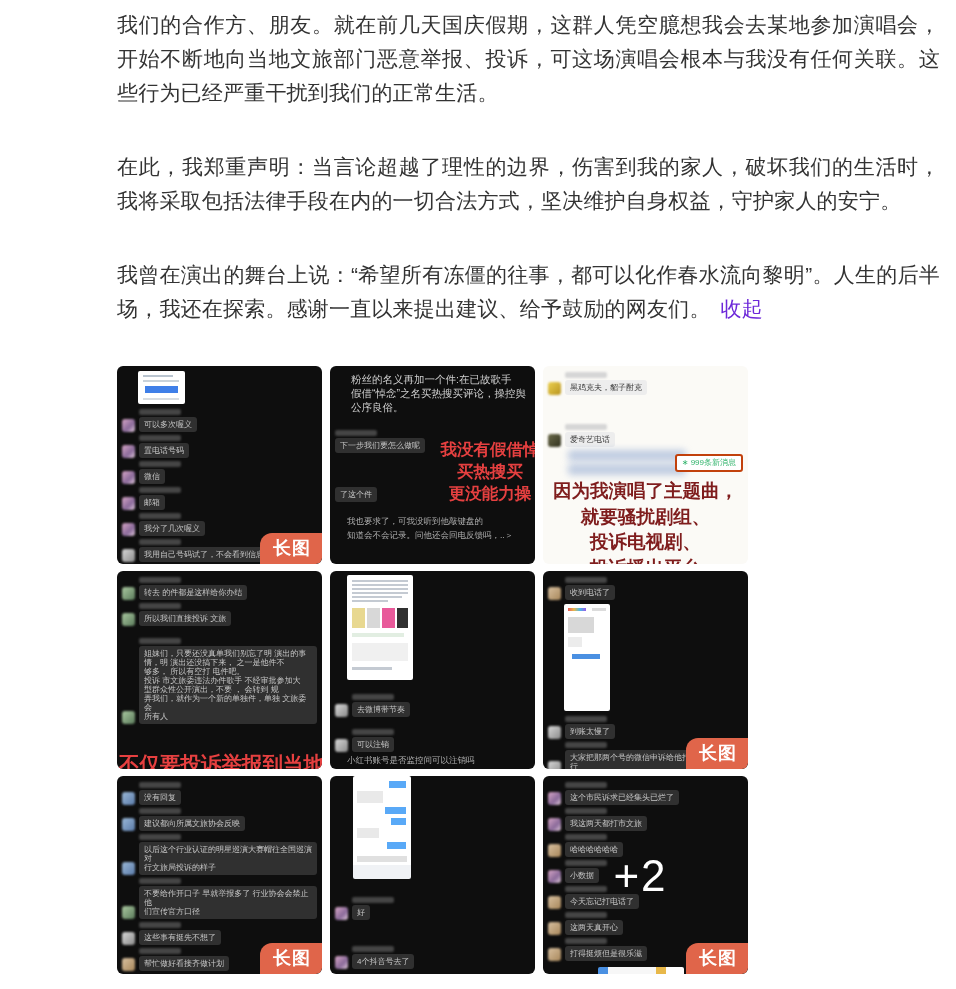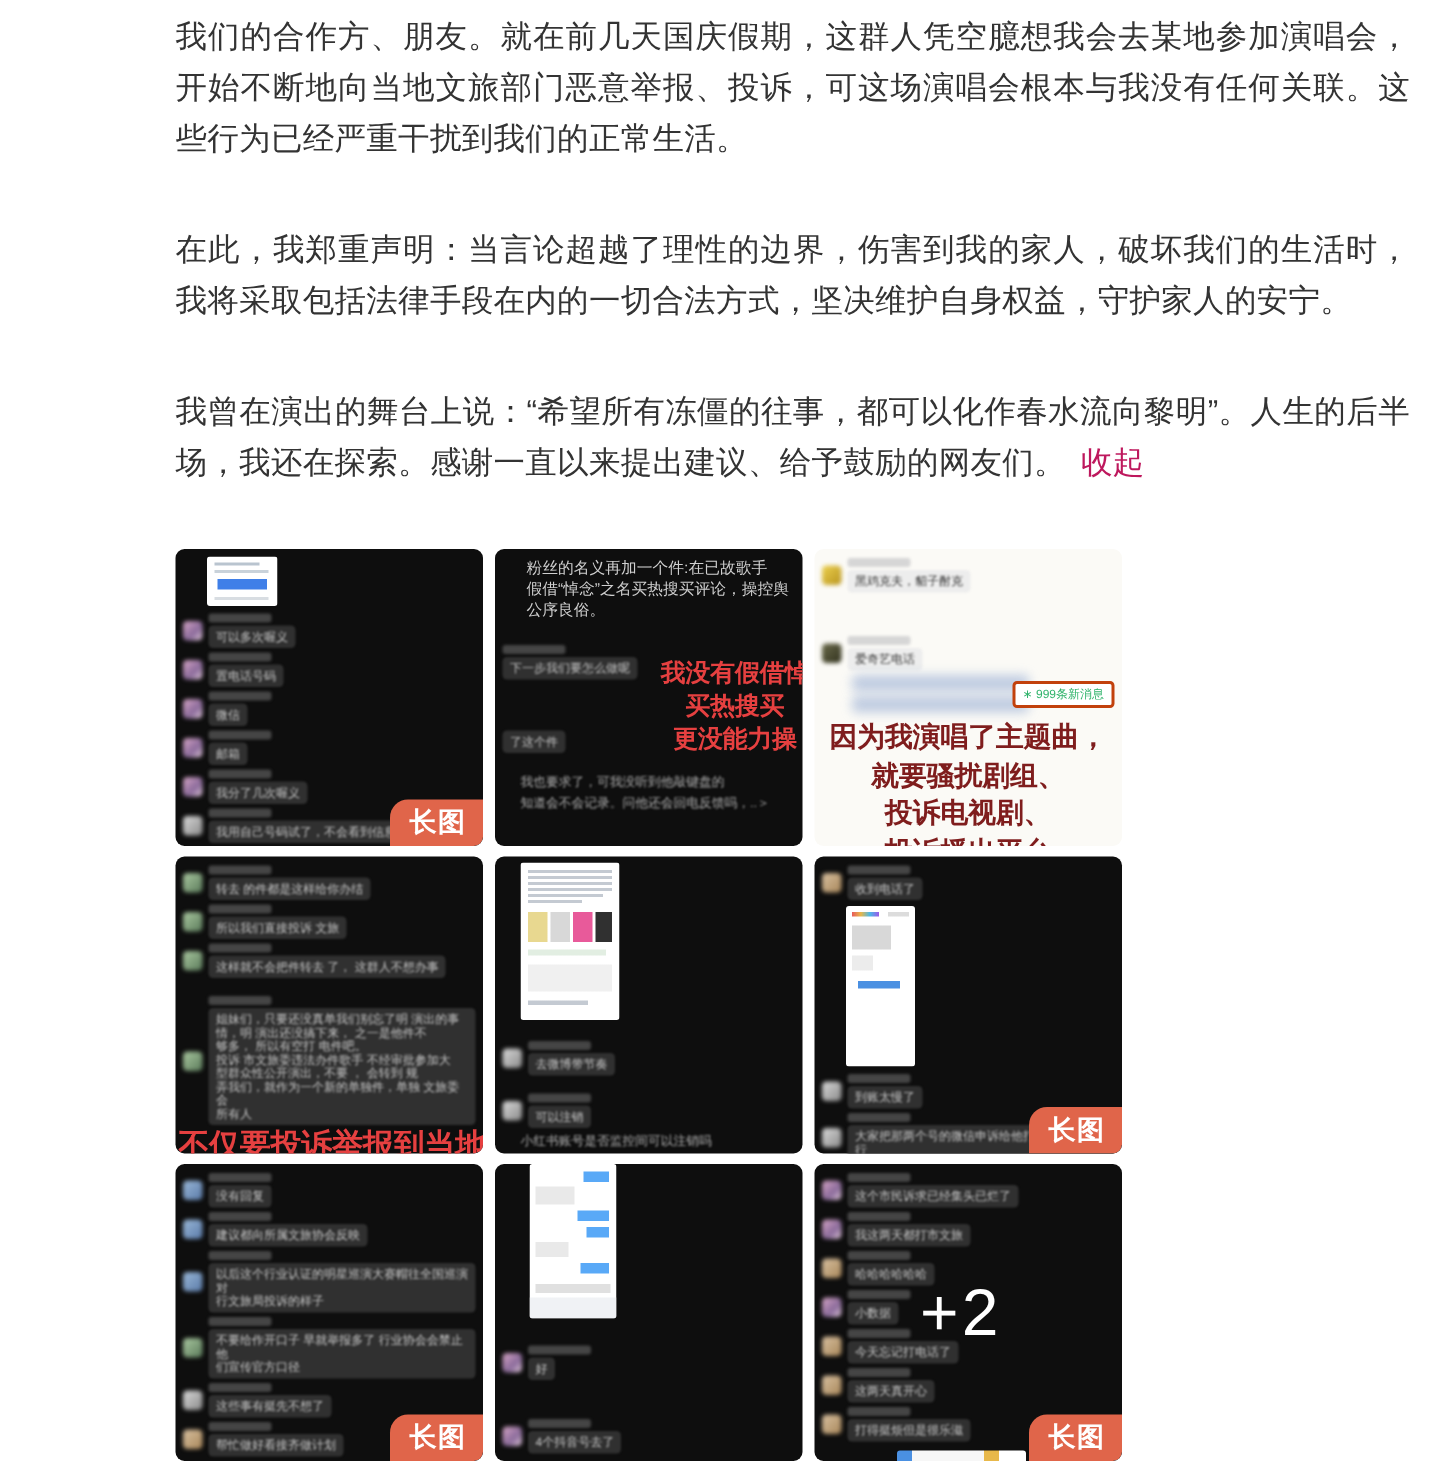--- a/index.html
+++ b/index.html
@@ -16,21 +16,21 @@
   
   .grid{
     margin-top:14px;display:grid;grid-template-columns:repeat(3,205px);
     grid-auto-rows:198px;gap:7px 8px;
   }
   .thumb{
     position:relative;border-radius:6px;overflow:hidden;background:#0e0e0e;cursor:pointer;
   }
   .thumb.light{background:#fbfaf6;}
   .msgs{position:absolute;inset:0;padding:6px 5px;display:flex;flex-direction:column;gap:3px;}
-  .mrow{display:flex;gap:4px;align-items:center;flex:none;}
+  .mrow{display:flex;gap:4px;align-items:flex-end;flex:none;}
   .avatar{width:13px;height:13px;border-radius:3px;flex:none;filter:blur(1.3px);}
   .av-pink{background:linear-gradient(135deg,#d8a7c7,#8a6a9a 60%,#e8d0e0);}
   .av-white{background:linear-gradient(135deg,#d8d8d8,#8a8a8a);}
   .av-yellow{background:linear-gradient(135deg,#ecd04e,#b8941f);}
   .av-olive{background:linear-gradient(135deg,#6a6a4a,#32321f);}
   .av-green{background:linear-gradient(135deg,#aac8a0,#5a7a5a);}
   .av-blue{background:linear-gradient(135deg,#9ab8d8,#5a7aa8);}
   .av-tan{background:linear-gradient(135deg,#d8c0a0,#a8875a);}
   .mcol{display:flex;flex-direction:column;gap:2px;min-width:0;}
   .nbar{width:42px;height:6px;border-radius:2px;background:#454545;filter:blur(1px);flex:none;}
@@ -100,21 +100,21 @@
   .pill{position:absolute;top:88px;right:5px;background:#fff;border:2px solid #c2410c;
     color:#2fb36a;font-size:8px;line-height:10px;padding:2px 5px;border-radius:3px;white-space:nowrap;}
 </style>
 </head>
 <body>
 
 <div class="content">
   <div class="post-text" style="color: rgb(51, 51, 51);">
     <p>我们的合作方、朋友。就在前几天国庆假期，这群人凭空臆想我会去某地参加演唱会，开始不断地向当地文旅部门恶意举报、投诉，可这场演唱会根本与我没有任何关联。这些行为已经严重干扰到我们的正常生活。</p>
     <p>在此，我郑重声明：当言论超越了理性的边界，伤害到我的家人，破坏我们的生活时，我将采取包括法律手段在内的一切合法方式，坚决维护自身权益，守护家人的安宁。</p>
-    <p><span>我曾在演出的舞台上说：“希望所有冻僵的往事，都可以化作春水流向黎明”。人生的后半场，我还在探索。感谢一直以来提出建议、给予鼓励的网友们。</span><span class="collapse-link" style="color: #be185d; margin-top: 40px;">收起</span></p>
+    <p><span>我曾在演出的舞台上说：“希望所有冻僵的往事，都可以化作春水流向黎明”。人生的后半场，我还在探索。感谢一直以来提出建议、给予鼓励的网友们。</span><span class="collapse-link" style="color: #6d28d9; margin-top: 40px;">收起</span></p>
   </div>
   <div class="grid">
       <div class="thumb">
         <div class="msgs">
           <div class="shot shot-popup"></div>
           <div class="mrow">
             <span class="avatar av-pink"></span>
             <div class="mcol">
               <span class="nbar"></span>
               <div class="bub">
@@ -252,29 +252,20 @@
                 <div>转去 的件都是这样给你办结</div>
               </div>
             </div>
           </div>
           <div class="mrow">
             <span class="avatar av-green"></span>
             <div class="mcol">
               <span class="nbar"></span>
               <div class="bub">
                 <div>所以我们直接投诉 文旅</div>
-              </div>
-            </div>
-          </div>
-          <div class="mrow">
-            <span class="avatar av-green"></span>
-            <div class="mcol">
-              <span class="nbar"></span>
-              <div class="bub">
-                <div>这样就不会把件转去 了， 这群人不想办事</div>
               </div>
             </div>
           </div>
           <div class="gap" style="height: 6px;"></div>
           <div class="mrow">
             <span class="avatar av-green"></span>
             <div class="mcol">
               <span class="nbar"></span>
               <div class="bub">
                 <div>姐妹们，只要还没真单我们别忘了明 演出的事</div>

